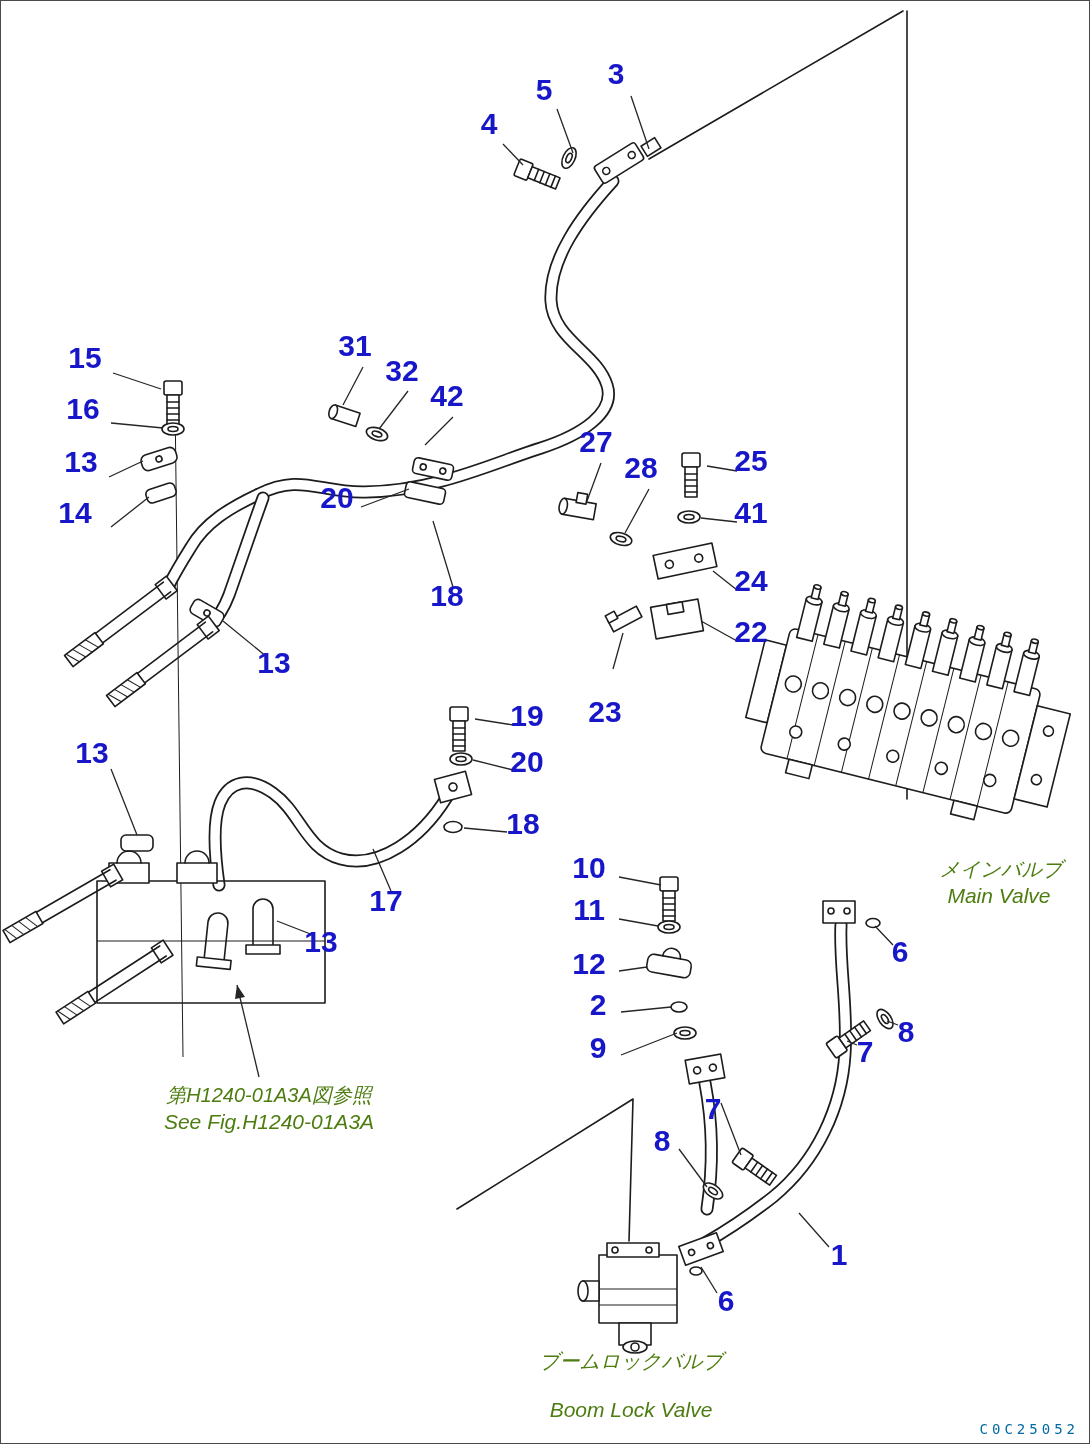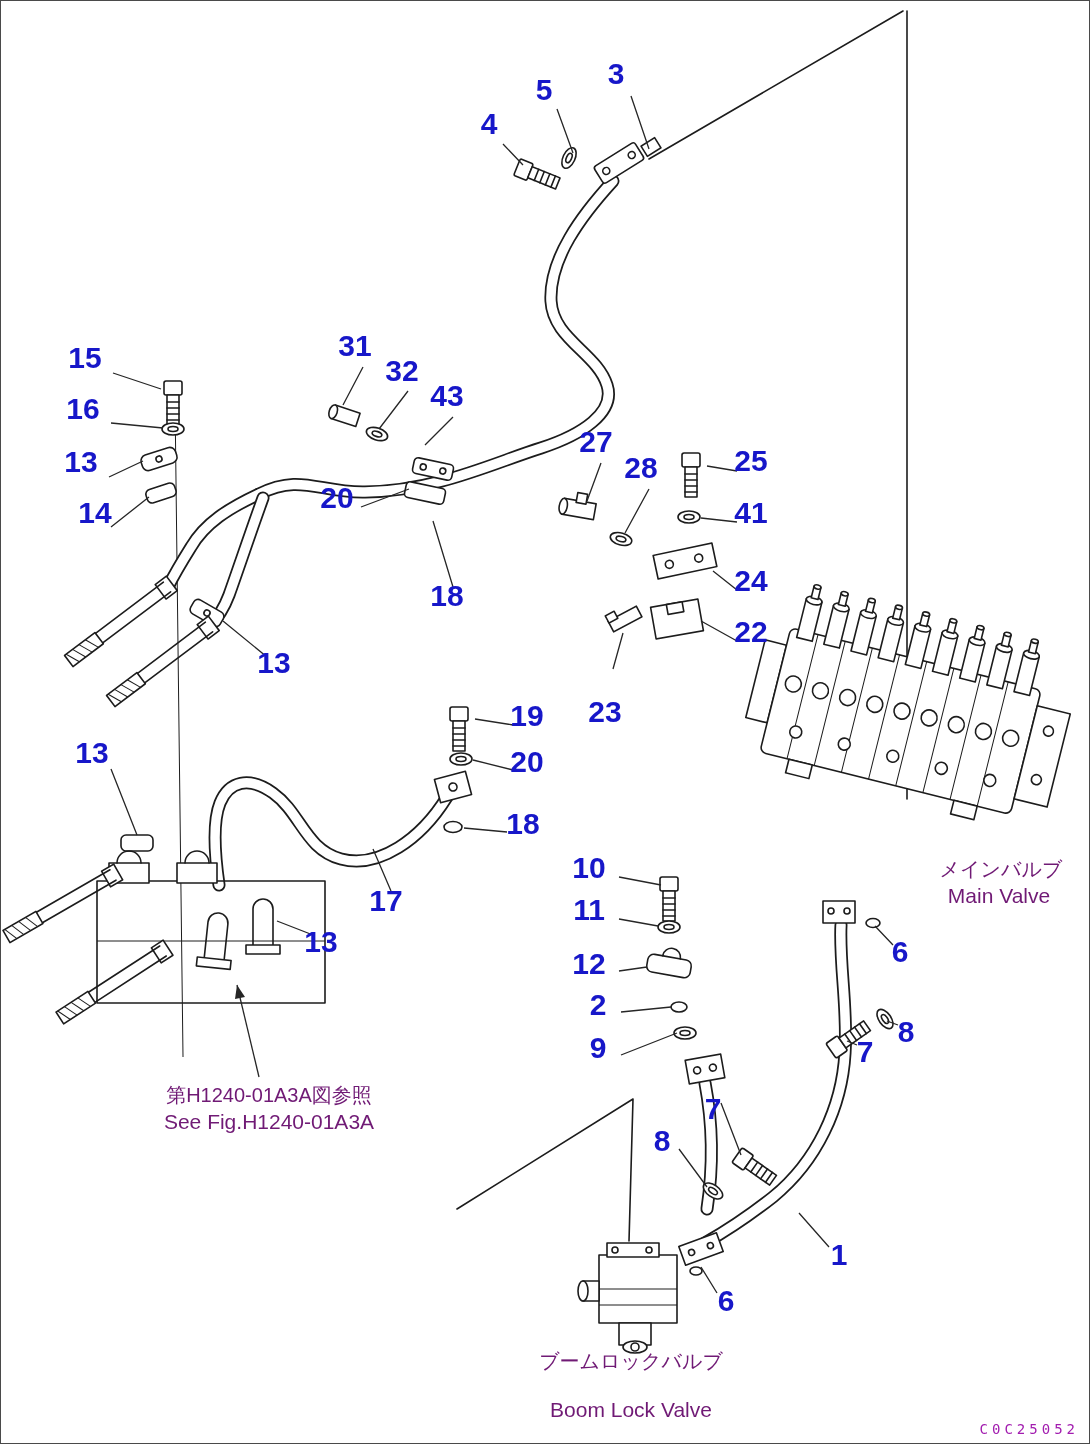--- a/index.html
+++ b/index.html
@@ -15,27 +15,27 @@
   .lead{stroke:#262626;stroke-width:1.3;fill:none;}
   .pipeO{stroke:#1c1c1c;stroke-width:13;fill:none;stroke-linecap:round;}
   .pipeI{stroke:#ffffff;stroke-width:9.5;fill:none;stroke-linecap:round;}
   .callout{
     position:absolute;transform:translate(-50%,-50%);
     font-weight:bold;font-size:30px;line-height:1;
     color:var(--callout,#1717c9);white-space:nowrap;
   }
   .anno{
     position:absolute;transform:translate(-50%,0);
-    color:#701a75;font-size:21px;line-height:1.2;white-space:nowrap;text-align:left;
+    color:#4d7c0f;font-size:21px;line-height:1.2;white-space:nowrap;text-align:left;font-style:italic;
   }
   .anno.jp{font-size:20px;}
   .doccode{
     position:absolute;right:10px;bottom:6px;
     font-family:"DejaVu Sans Mono",monospace;font-size:14px;
-    letter-spacing:4px;color:#a21caf;
+    letter-spacing:4px;color:#0369a1;
   }
 </style>
 </head>
 <body>
 
 <div class="stage">
 
   <svg width="1090" height="1444" viewBox="0 0 1090 1444">
     <defs>
       <g id="bolt">
@@ -311,24 +311,24 @@
       <polygon points="236,984 244,996 234,998" fill="#262626"></polygon>
     </g>
   </svg>
 
   <div class="callout" style="left:615px;top:73px">3</div>
   <div class="callout" style="left:543px;top:89px">5</div>
   <div class="callout" style="left:488px;top:123px">4</div>
   <div class="callout" style="left:84px;top:357px">15</div>
   <div class="callout" style="left:82px;top:408px">16</div>
   <div class="callout" style="left:80px;top:461px">13</div>
-  <div class="callout" style="left:94px;top:512px">14</div>
+  <div class="callout" style="left:74px;top:512px">14</div>
   <div class="callout" style="left:354px;top:345px">31</div>
   <div class="callout" style="left:401px;top:370px">32</div>
-  <div class="callout" style="left:446px;top:395px">43</div>
+  <div class="callout" style="left:446px;top:395px">42</div>
   <div class="callout" style="left:336px;top:497px">20</div>
   <div class="callout" style="left:446px;top:595px">18</div>
   <div class="callout" style="left:595px;top:441px">27</div>
   <div class="callout" style="left:640px;top:467px">28</div>
   <div class="callout" style="left:750px;top:460px">25</div>
   <div class="callout" style="left:750px;top:512px">41</div>
   <div class="callout" style="left:750px;top:580px">24</div>
   <div class="callout" style="left:750px;top:631px">22</div>
   <div class="callout" style="left:604px;top:711px">23</div>
   <div class="callout" style="left:273px;top:662px">13</div>

